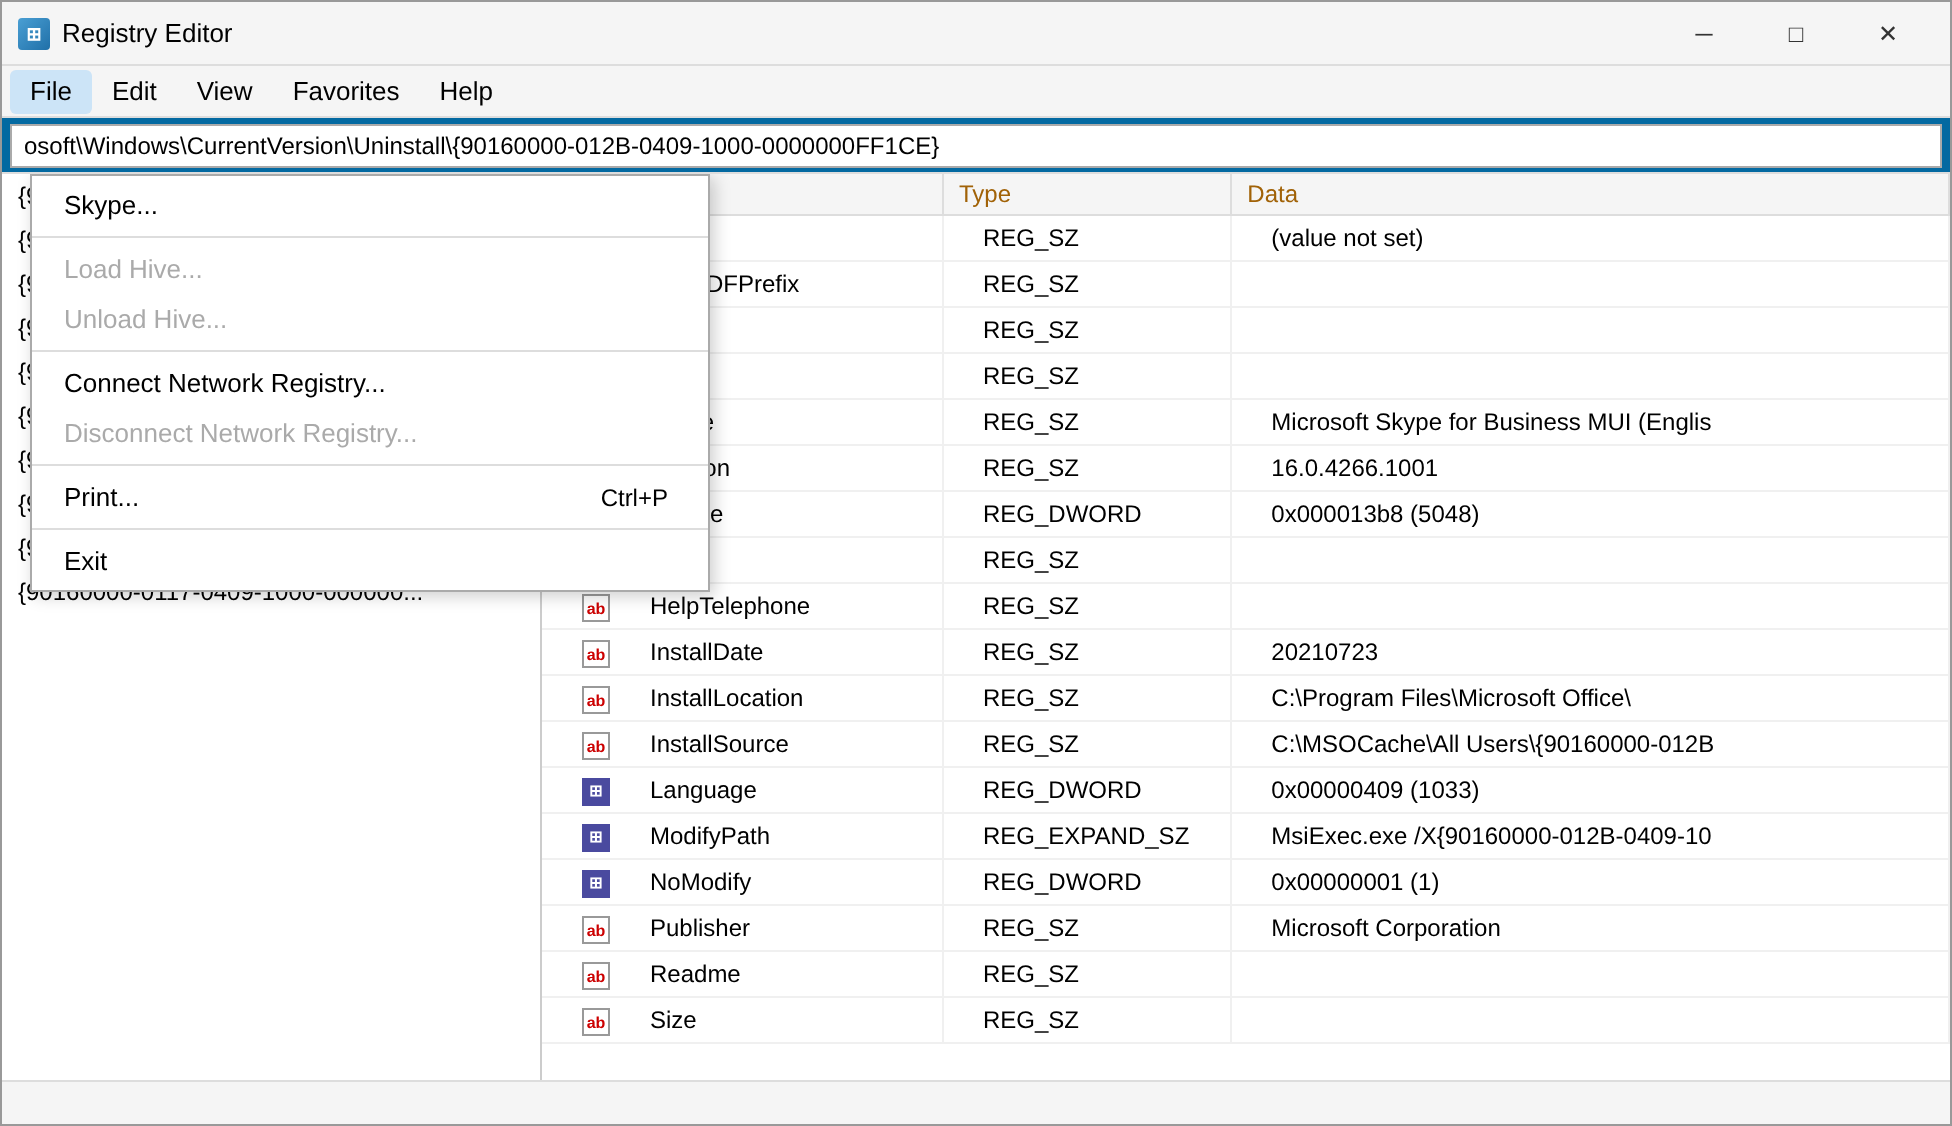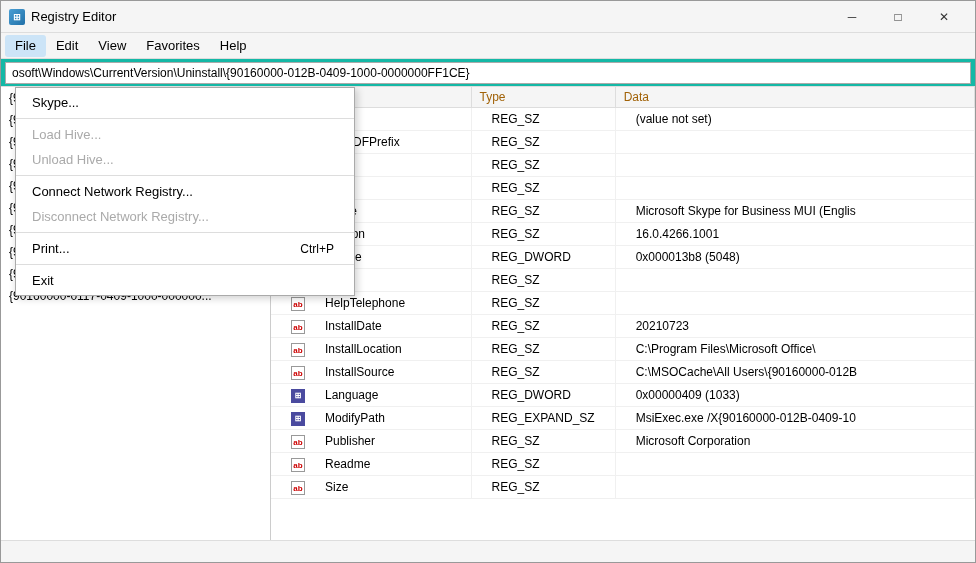--- a/index.html
+++ b/index.html
@@ -86,21 +86,21 @@
       color: #000;
       border-radius: 3px;
       height: 22px;
       display: flex;
       align-items: center;
     }
     .menu-item.active { background: #cce4f7; }
 
     
     .address-bar {
-      background: #14b8a6;
+      background: #0369a1;
       height: 28px;
       display: flex;
       align-items: center;
       padding: 0 4px;
       border-bottom: 1px solid #ddd;
     }
 
     .address-input {
       flex: 1;
       border: 1px solid #aaa;
@@ -414,20 +414,27 @@
   </tr>
             <tr>
     <td>
       <span class="type-icon icon-grid">⊞</span>ModifyPath
     </td>
     <td>REG_EXPAND_SZ</td>
     <td>MsiExec.exe /X{90160000-012B-0409-10</td>
   </tr>
             <tr>
     <td>
+      <span class="type-icon icon-grid">⊞</span>NoModify
+    </td>
+    <td>REG_DWORD</td>
+    <td>0x00000001 (1)</td>
+  </tr>
+            <tr>
+    <td>
       <span class="type-icon icon-ab">ab</span>Publisher
     </td>
     <td>REG_SZ</td>
     <td>Microsoft Corporation</td>
   </tr>
             <tr>
     <td>
       <span class="type-icon icon-ab">ab</span>Readme
     </td>
     <td>REG_SZ</td>

